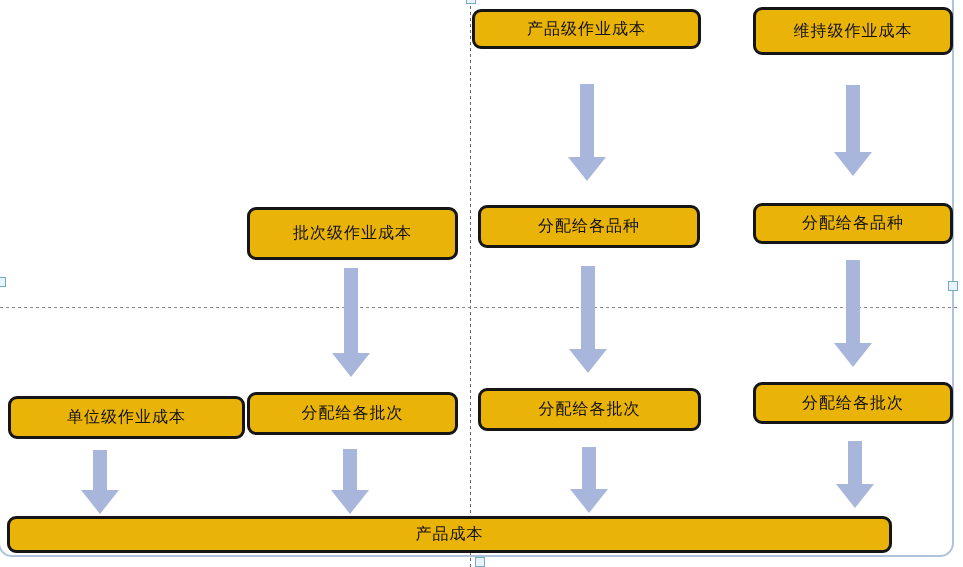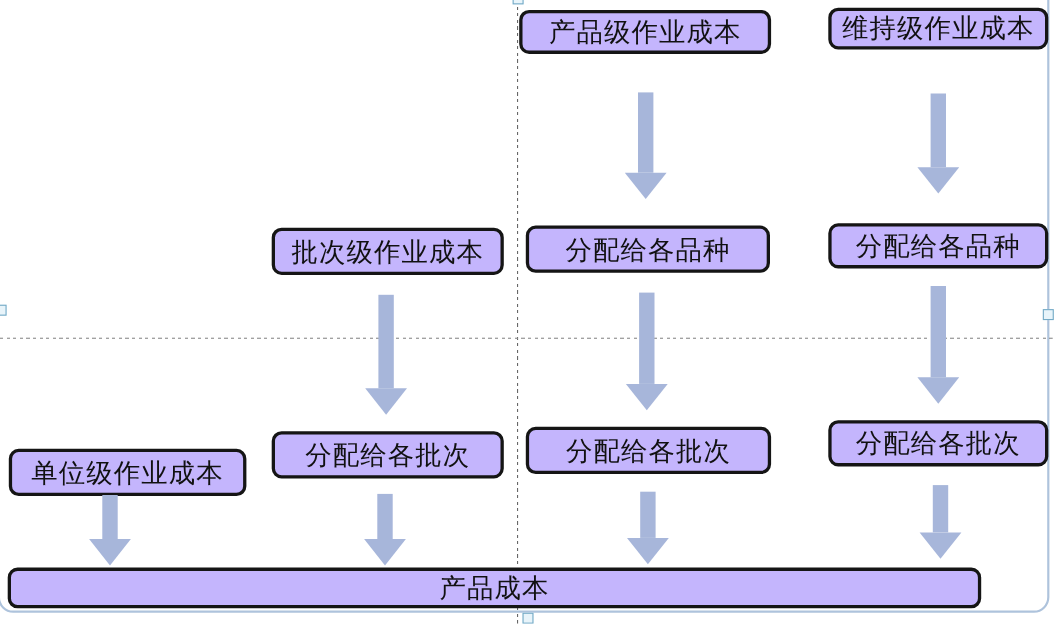--- a/index.html
+++ b/index.html
@@ -34,25 +34,25 @@
     width: 957px; height: 1px;
     background: repeating-linear-gradient(90deg, #8a8a8a 0 3px, transparent 3px 6px);
     z-index: 1;
   }
   
   .fbox {
     position: absolute;
     box-sizing: border-box;
     border: 3px solid #151515;
     border-radius: 9px;
-    background: #c4b5fd;
+    background: #eab308;
     display: flex;
     align-items: center;
     justify-content: center;
-    font-size: 24px;
+    font-size: 16px;
     color: #111111;
     letter-spacing: 1px;
     z-index: 2;
   }
   
   .arrow {
     position: absolute;
     width: 38px;
     display: flex;
     flex-direction: column;
@@ -70,25 +70,25 @@
   .handle {
     position: absolute;
     width: 10px; height: 10px;
     background: #e8f4fa;
     border: 1.5px solid #74aac6;
     box-sizing: border-box;
     z-index: 3;
   }
   
   #box-product-level  { left: 472px; top: 9px;   width: 229px; height: 40px; }
-  #box-sustain-level  { left: 753px; top: 7px;   width: 200px; height: 38px; }
-  #box-batch-level    { left: 247px; top: 207px; width: 211px; height: 43px; }
+  #box-sustain-level  { left: 753px; top: 7px;   width: 200px; height: 48px; }
+  #box-batch-level    { left: 247px; top: 207px; width: 211px; height: 53px; }
   #box-alloc-var-1    { left: 478px; top: 205px; width: 222px; height: 43px; }
   #box-alloc-var-2    { left: 753px; top: 203px; width: 200px; height: 41px; }
-  #box-unit-level     { left: 8px;   top: 396px; width: 216px; height: 43px; margin-top: 12px; }
+  #box-unit-level     { left: 8px;   top: 396px; width: 237px; height: 43px; }
   #box-alloc-batch-1  { left: 247px; top: 392px; width: 211px; height: 43px; }
   #box-alloc-batch-2  { left: 478px; top: 388px; width: 223px; height: 43px; }
   #box-alloc-batch-3  { left: 753px; top: 382px; width: 200px; height: 42px; }
   #box-product-cost   { left: 7px;   top: 516px; width: 885px; height: 37px; }
   
   #arrow-1 { left: 568px; top: 84px;  height: 97px;  }
   #arrow-2 { left: 834px; top: 85px;  height: 91px;  }
   #arrow-3 { left: 332px; top: 268px; height: 109px; }
   #arrow-4 { left: 569px; top: 266px; height: 107px; }
   #arrow-5 { left: 834px; top: 260px; height: 107px; }

